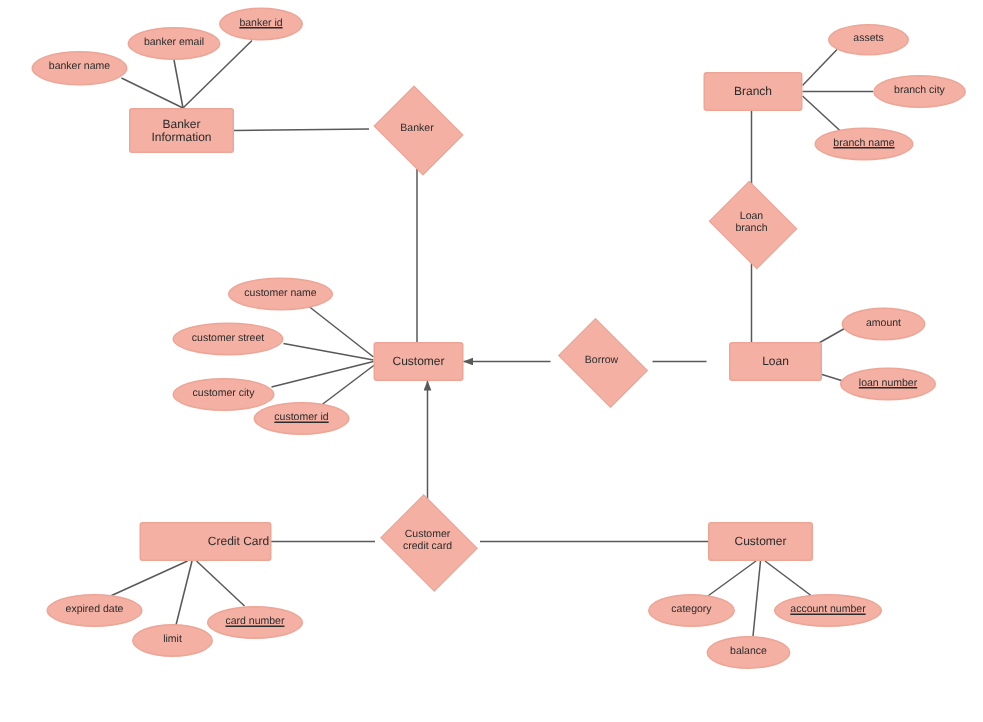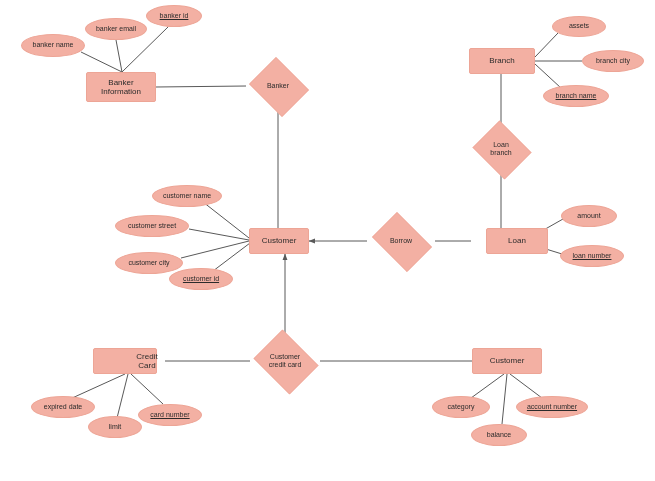--- a/index.html
+++ b/index.html
@@ -123,21 +123,21 @@
       </div>
       <div class="node entity" style="left: 249px; top: 228px; width: 60px; height: 26px;">
         <span class="lbl">Customer</span>
       </div>
       <div class="node entity" style="left: 469px; top: 48px; width: 66px; height: 26px;">
         <span class="lbl">Branch</span>
       </div>
       <div class="node entity" style="left: 486px; top: 228px; width: 62px; height: 26px;">
         <span class="lbl">Loan</span>
       </div>
-      <div class="node entity" style="left: 93px; top: 348px; width: 64px; height: 26px; padding-left: 44px;">
+      <div class="node entity" style="left: 93px; top: 348px; width: 88px; height: 26px; padding-left: 44px;">
         <span class="lbl">Credit Card</span>
       </div>
       <div class="node entity" style="left: 472px; top: 348px; width: 70px; height: 26px;">
         <span class="lbl">Customer</span>
       </div>
       <div class="node relationship" style="left: 246px; top: 60px; width: 64px; height: 52px;">
         <div class="diamond-bg"></div>
         <span class="lbl">Banker</span>
       </div>
       <div class="node relationship" style="left: 470px; top: 123px; width: 62px; height: 52px;">

